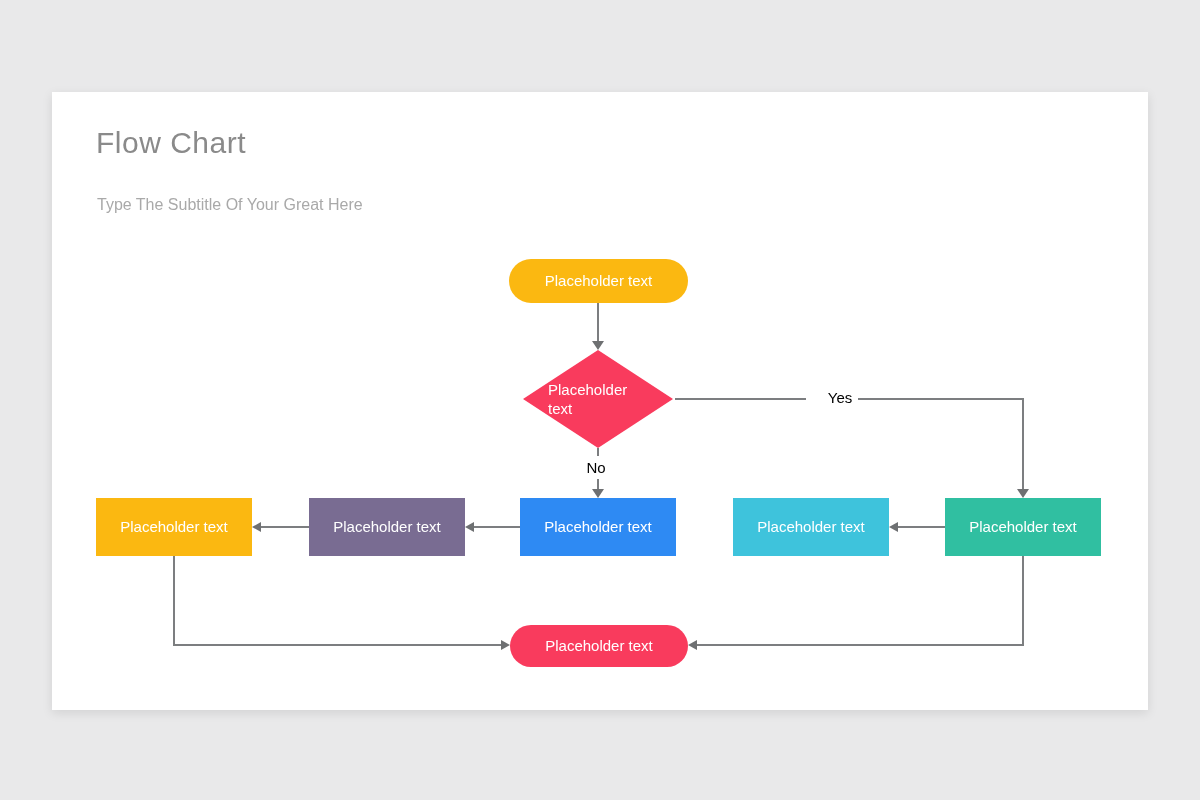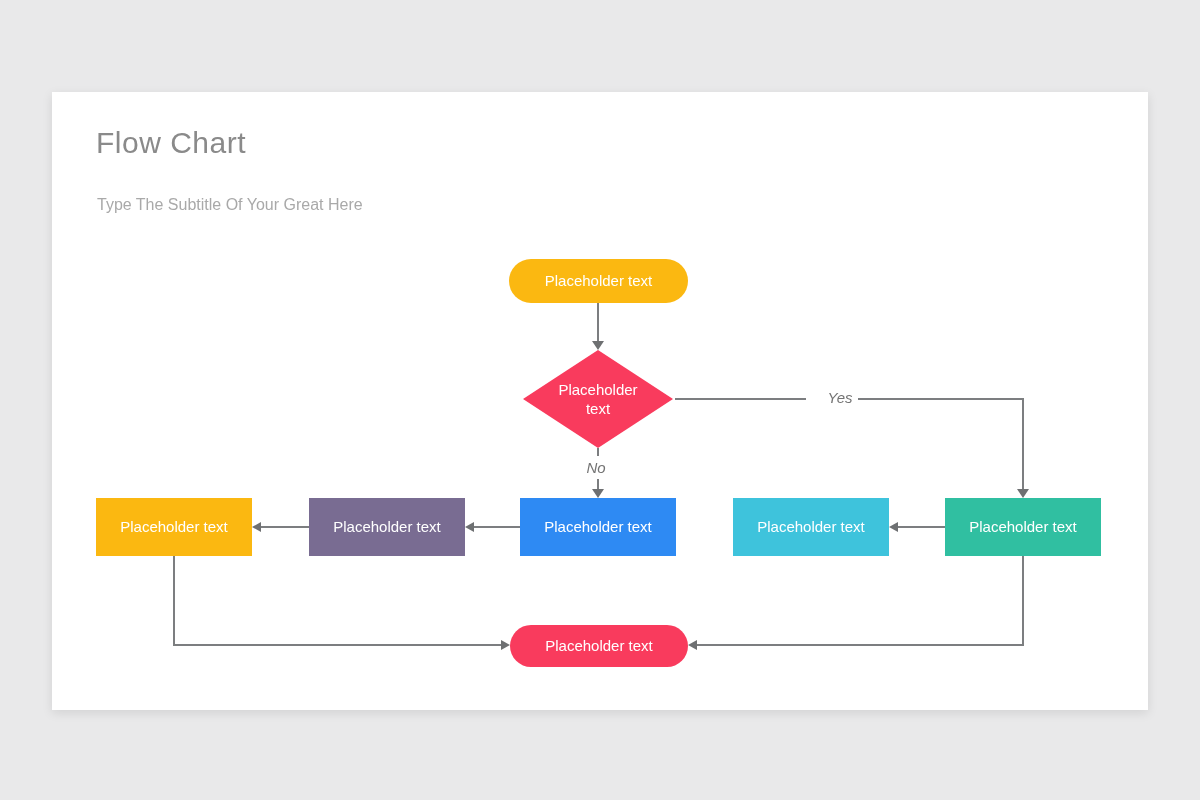--- a/index.html
+++ b/index.html
@@ -16,32 +16,32 @@
   .title{
     position:absolute;left:44px;top:34px;margin:0;
     font-size:30px;font-weight:400;color:#8a8a8a;letter-spacing:0.5px;
   }
   .subtitle{
     position:absolute;left:45px;top:104px;margin:0;
     font-size:16px;font-weight:400;color:#a9a9a9;
   }
   .node{
     position:absolute;display:flex;align-items:center;justify-content:center;
-    color:#ffffff;font-size:15px;line-height:1.3;text-align:center;
+    color:#ffffff;font-size:15px;line-height:1.3;text-align:left;
   }
   .pill{border-radius:22px;}
   .diamond{clip-path:polygon(50% 0,100% 50%,50% 100%,0 50%);}
   .diamond .node-label{width:100px;}
   .h-line{position:absolute;height:2px;background:#7c7e80;}
   .v-line{position:absolute;width:2px;background:#7c7e80;}
   .arrow{position:absolute;width:0;height:0;}
   .arrow.down{border-left:6px solid transparent;border-right:6px solid transparent;border-top:9px solid #6e7072;}
   .arrow.left{border-top:5px solid transparent;border-bottom:5px solid transparent;border-right:9px solid #6e7072;}
   .arrow.right{border-top:5px solid transparent;border-bottom:5px solid transparent;border-left:9px solid #6e7072;}
-  .edge-label{position:absolute;font-size:15px;color:#737373;text-align:center;background:#ffffff;padding:0 4px;font-style:italic;}
+  .edge-label{position:absolute;font-size:15px;color:#000000;text-align:center;background:#ffffff;padding:0 4px;}
   
   .n-start{left:457px;top:167px;width:179px;height:44px;}
   .n-decision{left:471px;top:258px;width:150px;height:98px;}
   .n-left{left:44px;top:406px;width:156px;height:58px;}
   .n-midleft{left:257px;top:406px;width:156px;height:58px;}
   .n-center{left:468px;top:406px;width:156px;height:58px;}
   .n-midright{left:681px;top:406px;width:156px;height:58px;}
   .n-right{left:893px;top:406px;width:156px;height:58px;}
   .n-end{left:458px;top:533px;width:178px;height:42px;border-radius:21px;}
 </style>

